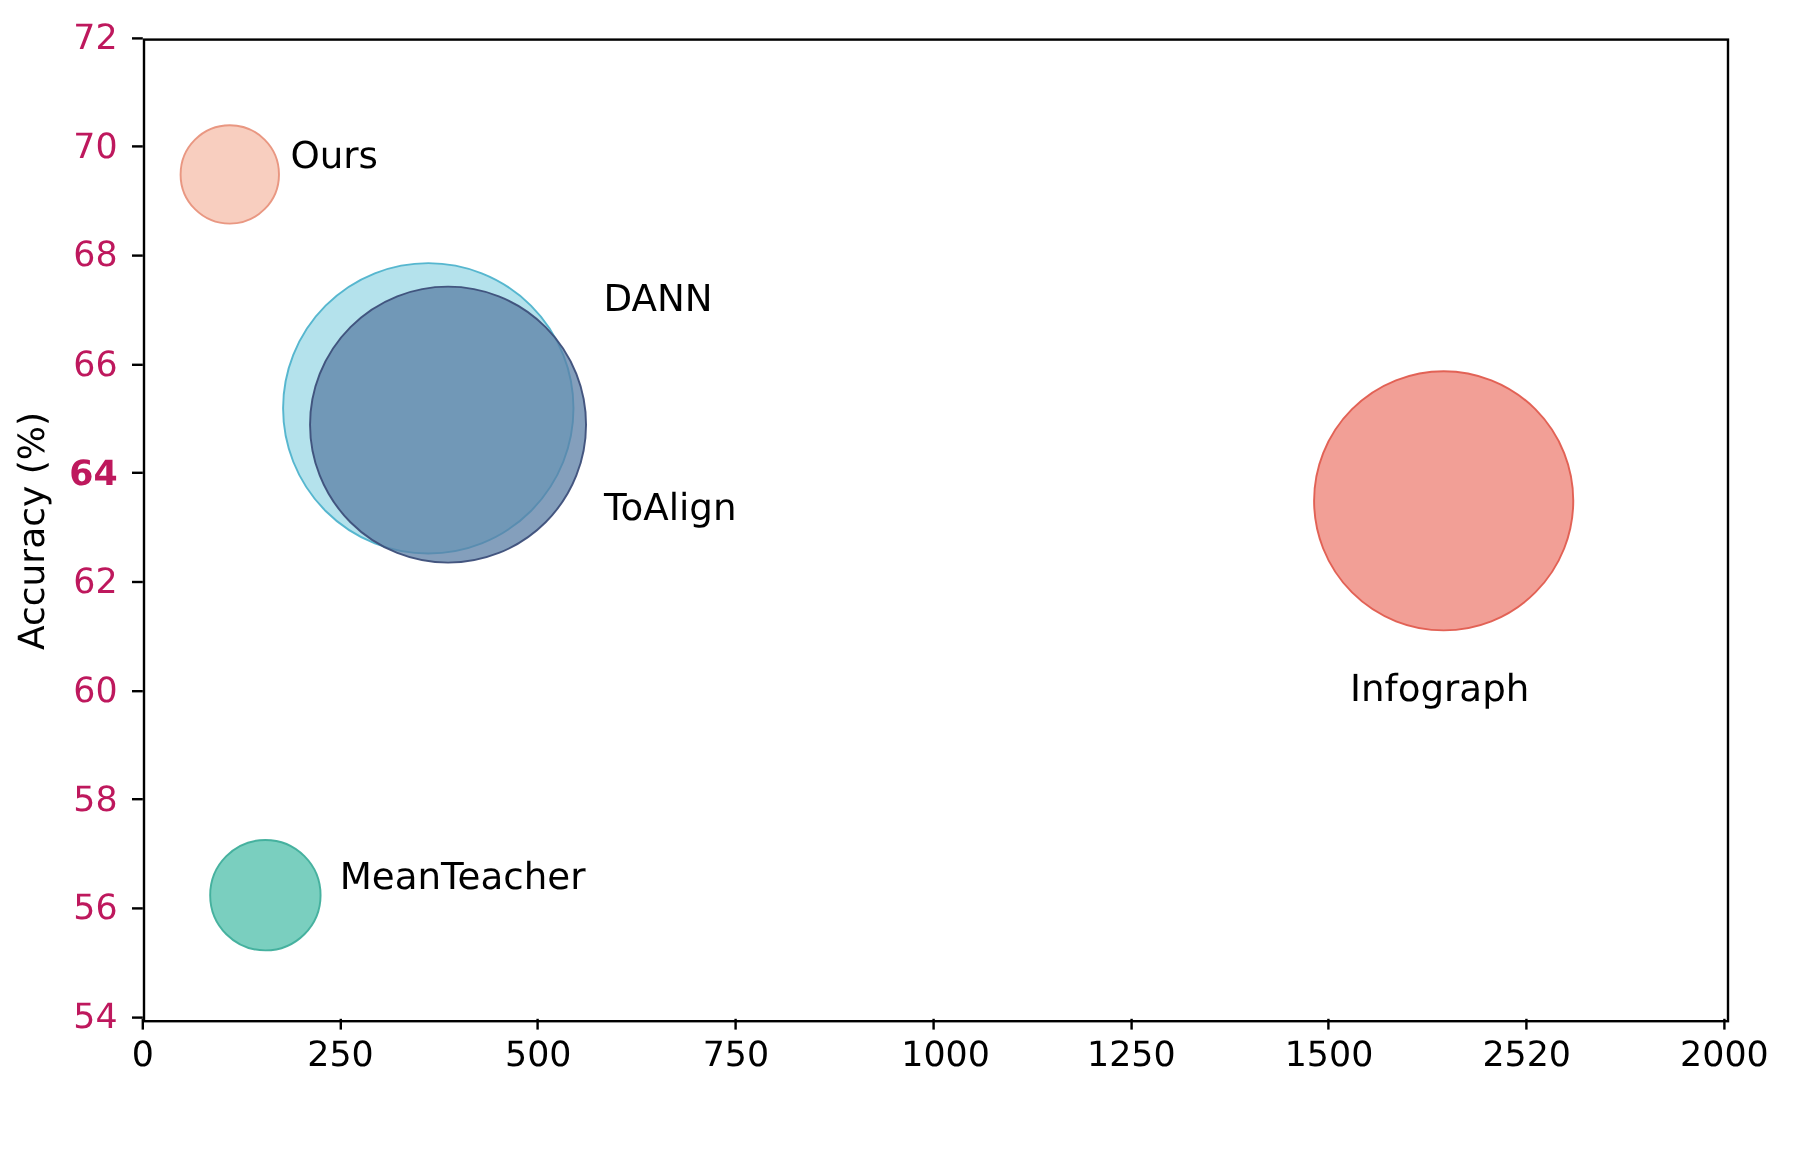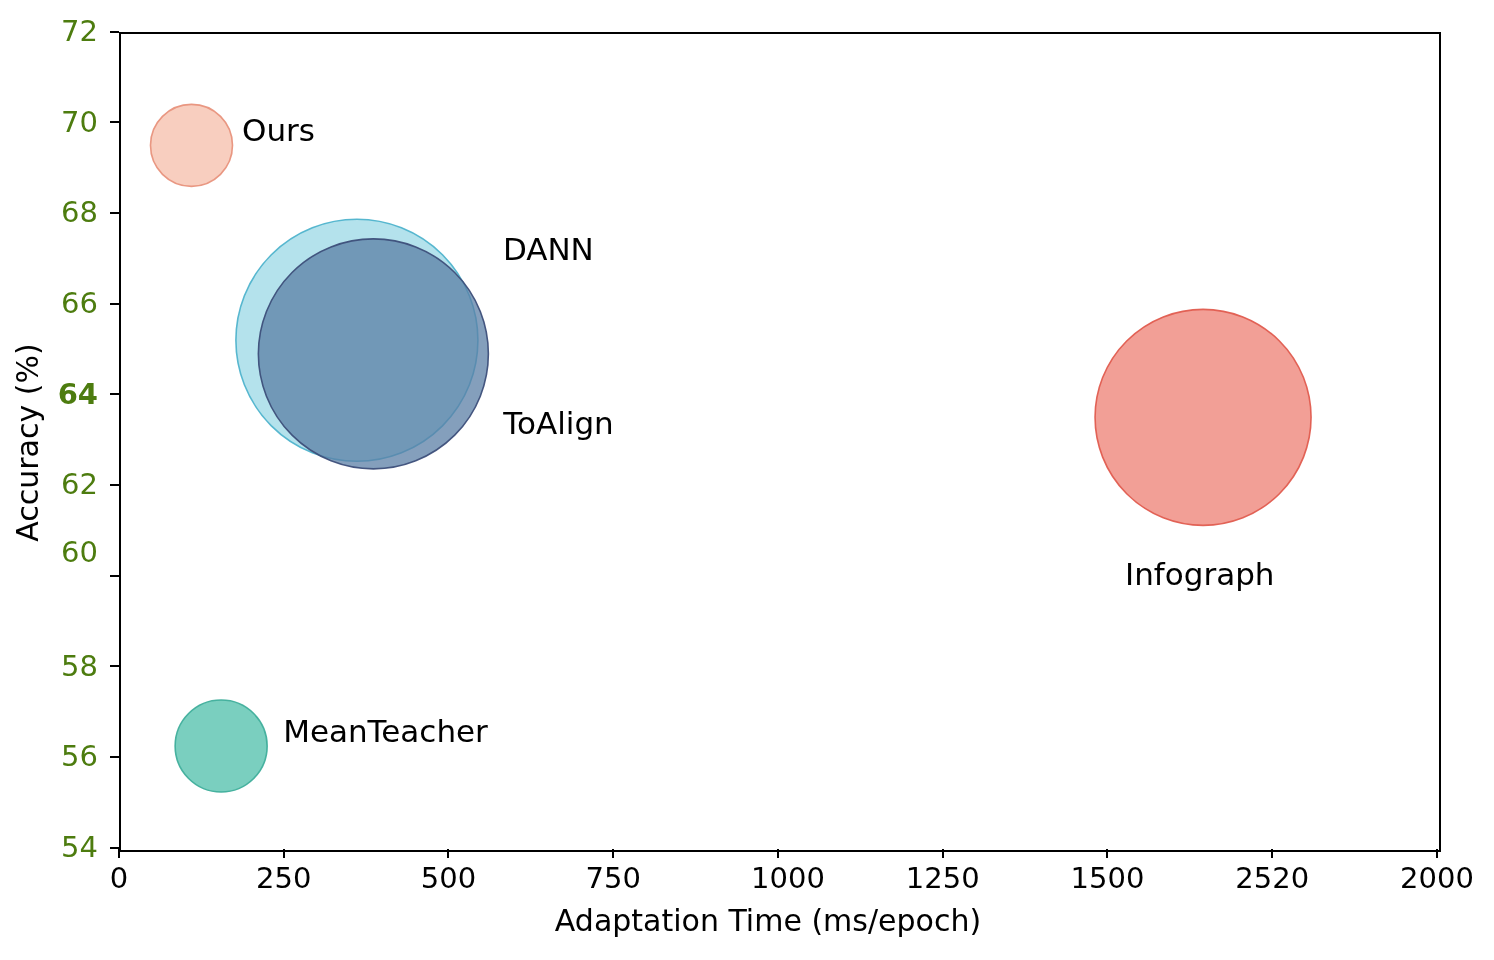--- a/index.html
+++ b/index.html
@@ -44,21 +44,21 @@
     width: 9px;
     height: 0;
     border-top: 2.4px solid #000;
     left: 110px;
   }
   .ytick-label {
     position: absolute;
     right: 1396px;        
     text-align: center;
     font-size: 29px;
-    color: #4d7c0f;
+    color: #be185d;
     white-space: nowrap;
     line-height: 1;
   }
   .xtick-mark {
     position: absolute;
     height: 9px;
     width: 0;
     border-left: 2.4px solid #000;
     top: 849px;
   }
@@ -113,21 +113,21 @@
   <div id="plot-area"></div>
 
   <div id="ytick-marks">
       <div class="ytick-mark" style="top: 846.8px;"></div>
       <div class="ytick-label" style="top: 833px;">54</div>
       <div class="ytick-mark" style="top: 756.133px;"></div>
       <div class="ytick-label" style="top: 742.333px;">56</div>
       <div class="ytick-mark" style="top: 665.467px;"></div>
       <div class="ytick-label" style="top: 651.667px;">58</div>
       <div class="ytick-mark" style="top: 574.8px;"></div>
-      <div class="ytick-label" style="top: 538px;">60</div>
+      <div class="ytick-label" style="top: 561px;">60</div>
       <div class="ytick-mark" style="top: 484.133px;"></div>
       <div class="ytick-label" style="top: 470.333px;">62</div>
       <div class="ytick-mark" style="top: 393.467px;"></div>
       <div class="ytick-label" style="top: 379.667px; font-weight: bold;">64</div>
       <div class="ytick-mark" style="top: 302.8px;"></div>
       <div class="ytick-label" style="top: 289px;">66</div>
       <div class="ytick-mark" style="top: 212.133px;"></div>
       <div class="ytick-label" style="top: 198.333px; margin-left: 31px;">68</div>
       <div class="ytick-mark" style="top: 121.467px;"></div>
       <div class="ytick-label" style="top: 107.667px;">70</div>
@@ -165,16 +165,15 @@
     </svg>
 
   <div id="bubble-labels">
       <div class="bubble-label" style="left: 242px; top: 115.333px;">Ours</div>
       <div class="bubble-label" style="left: 502.899px; top: 234.267px;">DANN</div>
       <div class="bubble-label" style="left: 503.374px; top: 407.867px;">ToAlign</div>
       <div class="bubble-label" style="left: 1125.06px; top: 559.333px;">Infograph</div>
       <div class="bubble-label" style="left: 283.145px; top: 716px;">MeanTeacher</div>
     </div>
 
-  <div id="xlabel">Adaptation Time (ms/epoch)</div>
   <div id="ylabel">Accuracy (%)</div>
 
 </div>
 
 </body></html>

